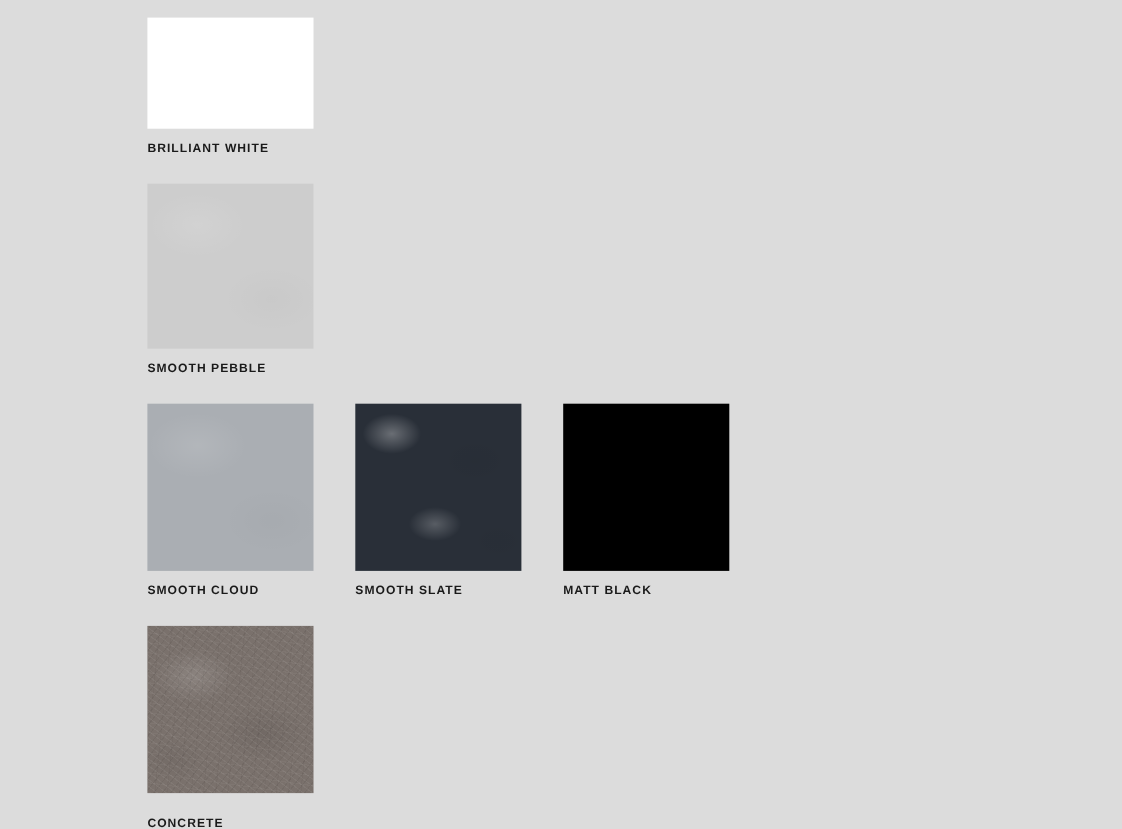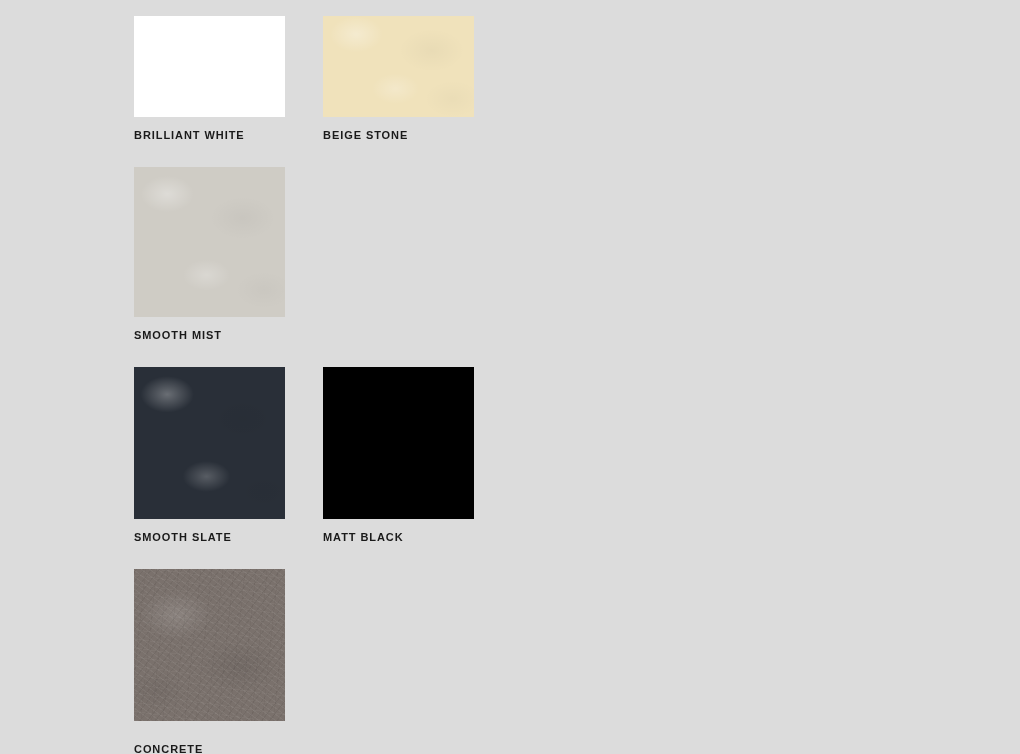--- a/index.html
+++ b/index.html
@@ -104,36 +104,36 @@
 <body>
 
 <div id="swatch-gallery">
     <div class="swatch-row row-1">
       <div class="swatch-cell">
         <div class="swatch-chip tex-none" style="background-color: rgb(255, 255, 255);">
           <div class="tex-overlay"></div>
         </div>
         <div class="swatch-label">BRILLIANT WHITE</div>
       </div>
-      <div class="swatch-cell">
-        <div class="swatch-chip tex-soft" style="background-color: rgb(240, 226, 187);">
-          <div class="tex-overlay"></div>
-        </div>
-        <div class="swatch-label">BEIGE STONE</div>
-      </div>
     </div>
     <div class="swatch-row row-2">
       <div class="swatch-cell">
-        <div class="swatch-chip tex-soft" style="background-color: rgb(207, 204, 197);">
+        <div class="swatch-chip tex-plain" style="background-color: rgb(205, 205, 205);">
           <div class="tex-overlay"></div>
         </div>
-        <div class="swatch-label">SMOOTH MIST</div>
+        <div class="swatch-label">SMOOTH PEBBLE</div>
       </div>
     </div>
     <div class="swatch-row row-3">
+      <div class="swatch-cell">
+        <div class="swatch-chip tex-plain" style="background-color: rgb(170, 174, 179);">
+          <div class="tex-overlay"></div>
+        </div>
+        <div class="swatch-label">SMOOTH CLOUD</div>
+      </div>
       <div class="swatch-cell">
         <div class="swatch-chip tex-soft" style="background-color: rgb(41, 47, 56);">
           <div class="tex-overlay"></div>
         </div>
         <div class="swatch-label">SMOOTH SLATE</div>
       </div>
       <div class="swatch-cell">
         <div class="swatch-chip tex-none" style="background-color: rgb(0, 0, 0);">
           <div class="tex-overlay"></div>
         </div>

